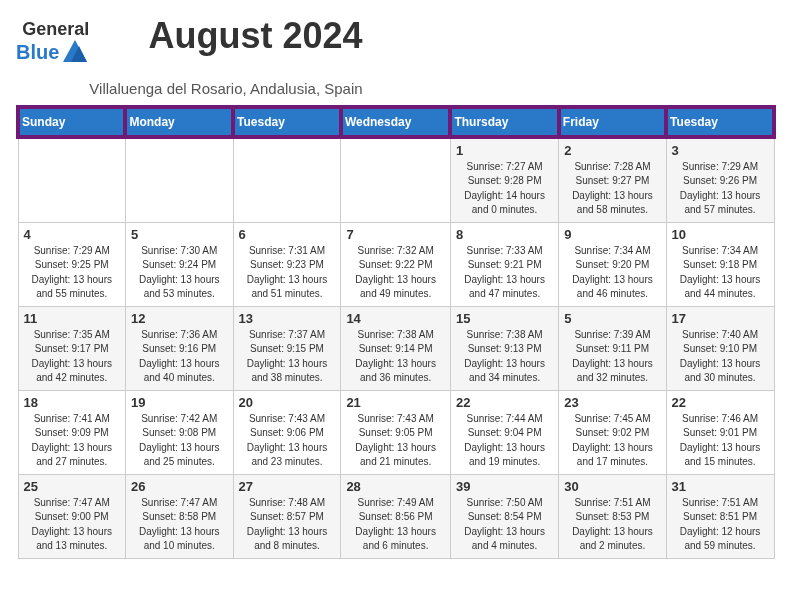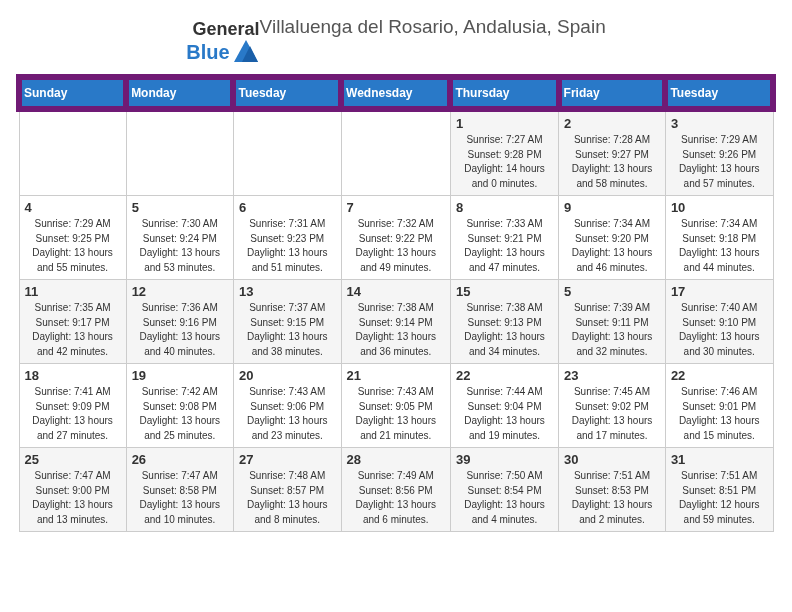--- a/index.html
+++ b/index.html
@@ -5,21 +5,21 @@
     * { box-sizing: border-box; margin: 0; padding: 0; }
     body {
       font-family: Arial, sans-serif;
       background: #fff;
       width: 792px;
       min-height: 612px;
       padding: 16px;
     }
     .header-section {
       display: flex;
-      justify-content: center;
+      justify-content: flex-start;
       align-items: flex-start;
       margin-bottom: 8px;
     }
     .logo {
       display: flex;
       align-items: center;
       margin-top: 4px;
     }
     .logo-text-general {
       font-size: 18px;
@@ -41,36 +41,37 @@
     .title-area {
       text-align: right;
     }
     .month-title {
       font-size: 36px;
       font-weight: bold;
       color: #333;
       line-height: 1.1;
     }
     .subtitle {
-      font-size: 19px;
+      font-size: 15px;
       color: #555;
+      margin-top: 24px;
     }
     table {
       width: 100%;
       border-collapse: collapse;
       font-size: 10.5px;
     }
     thead th {
       background-color: #2979c8;
       color: #fff;
       padding: 6px 2px;
       text-align: left;
       font-size: 12px;
       font-weight: bold;
-      border: 6px solid #701a75;
+      border: 4px solid #701a75;
     }
     tbody td {
       border: 1px solid #ccc;
       padding: 4px 5px;
       vertical-align: top;
       width: 113px;
       min-height: 80px;
       background: #fff;
     }
     tbody tr:nth-child(odd) td {
@@ -103,20 +104,21 @@
       <div style="display:flex;align-items:center;">
         <span class="logo-text-blue">Blue</span>
         <svg class="logo-icon" viewBox="0 0 28 28">
           <polygon points="14,2 26,24 2,24" fill="#2979c8"></polygon>
           <polygon points="18,8 26,24 10,24" fill="#1a5fa8"></polygon>
         </svg>
       </div>
     </div>
   </div>
   <div class="title-area">
+    <div class="month-title">August 2024</div>
     <div class="subtitle">Villaluenga del Rosario, Andalusia, Spain</div>
   </div>
 </div>
 
 <table>
   <thead>
     <tr>
     <th>Sunday</th>
         <th>Monday</th>
         <th>Tuesday</th>

